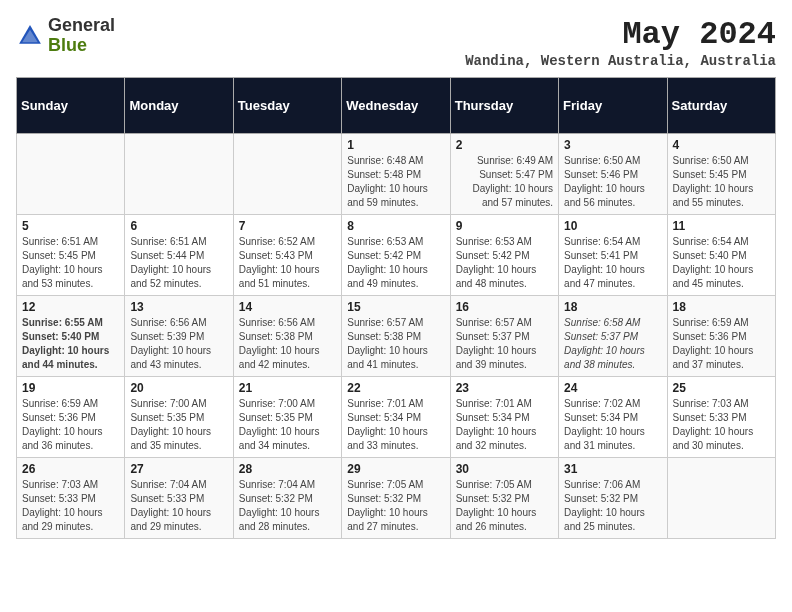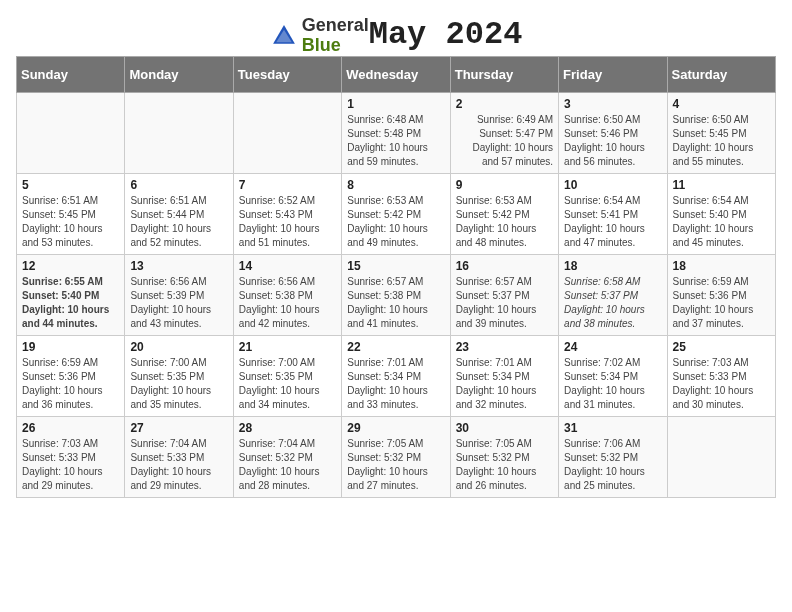--- a/index.html
+++ b/index.html
@@ -5,22 +5,23 @@
     * { box-sizing: border-box; margin: 0; padding: 0; }
     body {
       font-family: Arial, sans-serif;
       background: #fff;
       width: 792px;
       min-height: 612px;
       padding: 16px;
     }
     .header {
       display: flex;
-      justify-content: center;
+      justify-content: space-between;
       align-items: flex-start;
+      margin-bottom: 8px;
     }
     .logo {
       display: flex;
       align-items: center;
       gap: 4px;
     }
     .logo-text {
       font-size: 18px;
       font-weight: bold;
       line-height: 1.1;
@@ -43,24 +44,24 @@
     .location {
       font-size: 14px;
       color: #444;
       font-weight: bold;
     }
     .calendar {
       width: 100%;
       border-collapse: collapse;
     }
     .calendar th {
-      background: #737373;
+      background: #0f172a;
       color: #fff;
       font-size: 13px;
-      padding: 10px 4px;
+      padding: 20px 4px;
       text-align: left;
       border: 1px solid #aaa;
     }
     .calendar td {
       border: 1px solid #ccc;
       vertical-align: top;
       padding: 4px 5px;
       font-size: 10.5px;
       color: #333;
       width: calc(100% / 7);
@@ -96,20 +97,21 @@
       <polygon points="18,4 32,28 4,28" fill="#2255bb"></polygon>
       <polygon points="18,10 28,26 8,26" fill="#fff" opacity="0.3"></polygon>
     </svg>
     <div class="logo-text">
       <span class="general">General</span><br>
       <span class="blue">Blue</span>
     </div>
   </div>
   <div class="title-block">
     <div class="month-year">May 2024</div>
+    <div class="location">Wandina, Western Australia, Australia</div>
   </div>
 </div>
 
 <table class="calendar">
   <thead>
     <tr>
     <th>Sunday</th>
         <th>Monday</th>
         <th>Tuesday</th>
         <th>Wednesday</th>

